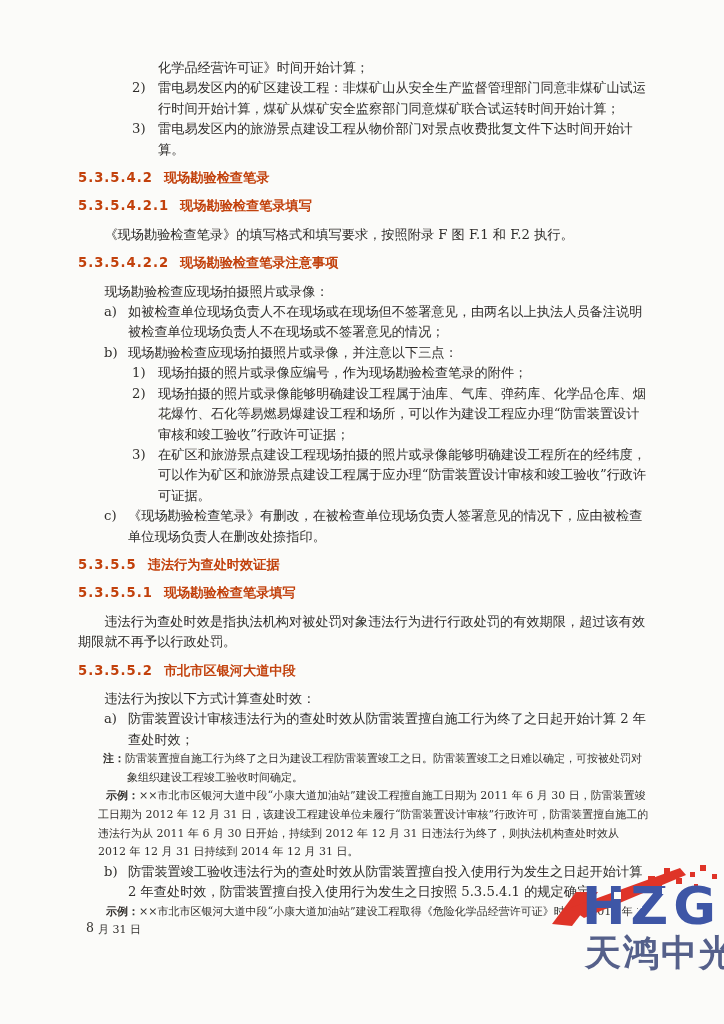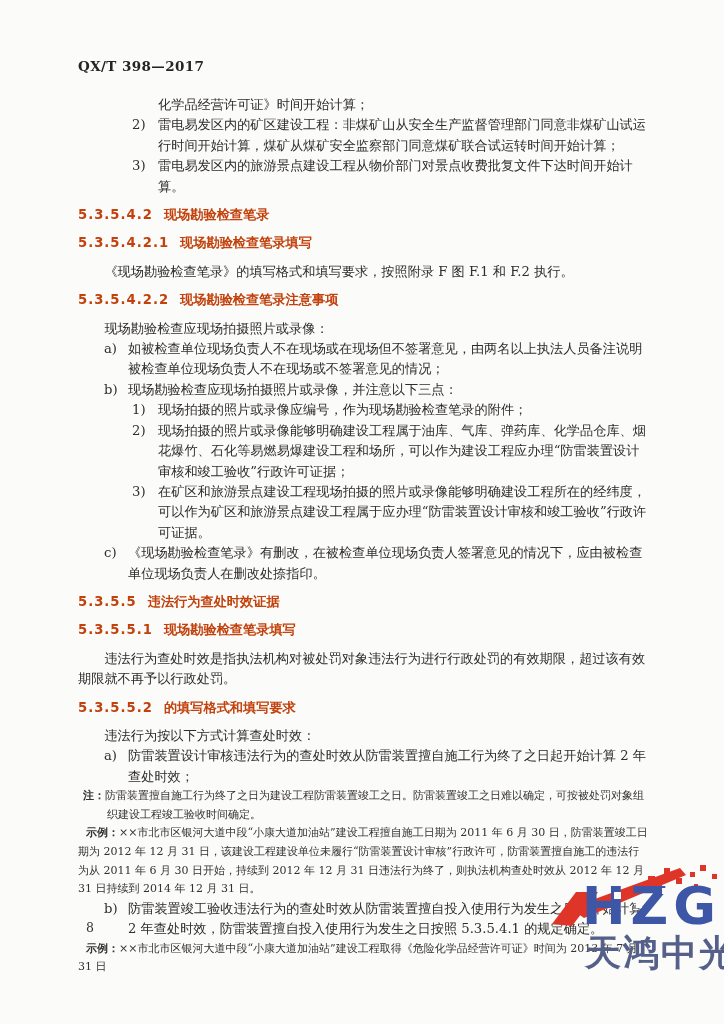--- a/index.html
+++ b/index.html
@@ -22,21 +22,21 @@
     margin:8px 0; color:#c2410c;
   }
   .h .hn { margin-right:11px; letter-spacing:1px; }
   .li  { position:relative; }
   .li .mk { position:absolute; }
   .li1 { padding-left:50px; }
   .li1 .mk { left:26px; }
   .li2 { padding-left:80px; }
   .li2 .mk { left:54px; }
   .note, .example {
-    font-size:11px; line-height:18.6px; color:#34322f;
+    font-size:11px; line-height:18.6px; color:#34322f;margin-left:20px;
   }
   .note { padding-left:29px; text-indent:-24px; }
   .example { padding-left:0; text-indent:8px; }
   .nl {
     font-family:"DejaVu Sans","Liberation Sans",sans-serif;
     font-weight:bold;
   }
   .page-number {
     position:absolute; left:86px; top:920px;
     font-size:12.5px; color:#33312e;
@@ -55,21 +55,20 @@
     font-weight:bold; font-size:36px; line-height:38px; letter-spacing:2px;
   }
   .px { position:absolute; background:#fbfbf9; }
 </style>
 </head>
 <body>
 
 <div class="page">
   <div class="content">
 
-    <div class="doc-header">QX/T 398—2017</div>
 
     <div class="blk cont">化学品经营许可证》时间开始计算；</div>
 
     <div class="blk li li2">
       <span class="mk">2)</span>
       <span>雷电易发区内的矿区建设工程：非煤矿山从安全生产监督管理部门同意非煤矿山试运行时间开始计算，煤矿从煤矿安全监察部门同意煤矿联合试运转时间开始计算；</span>
     </div>
 
     <div class="blk li li2">
       <span class="mk">3)</span>
@@ -126,21 +125,21 @@
       <span class="hn">5.3.5.5</span><span class="ht">违法行为查处时效证据</span>
     </div>
 
     <div class="h">
       <span class="hn">5.3.5.5.1</span><span class="ht">现场勘验检查笔录填写</span>
     </div>
 
     <div class="blk p">违法行为查处时效是指执法机构对被处罚对象违法行为进行行政处罚的有效期限，超过该有效期限就不再予以行政处罚。</div>
 
     <div class="h">
-      <span class="hn">5.3.5.5.2</span><span class="ht">的填写格式和填写要求</span>
+      <span class="hn">5.3.5.5.2</span><span class="ht">市北市区银河大道中段</span>
     </div>
 
     <div class="blk p">违法行为按以下方式计算查处时效：</div>
 
     <div class="blk li li1">
       <span class="mk">a)</span>
       <span>防雷装置设计审核违法行为的查处时效从防雷装置擅自施工行为终了之日起开始计算 2 年查处时效；</span>
     </div>
 
     <div class="note">

